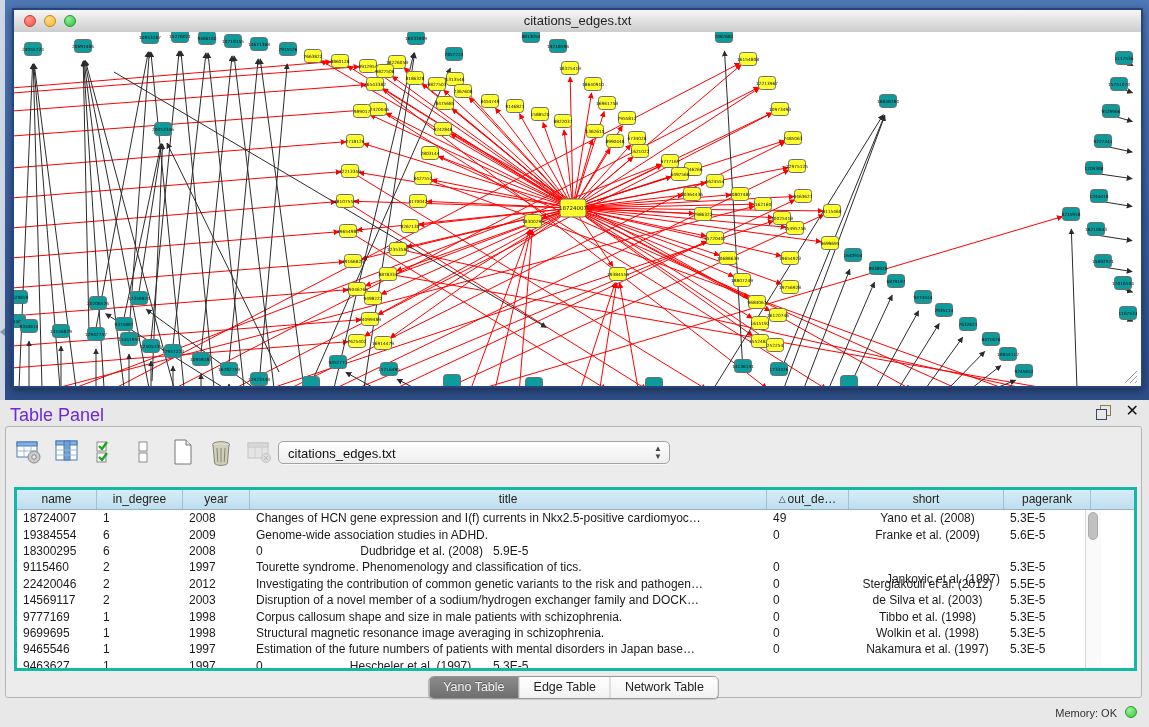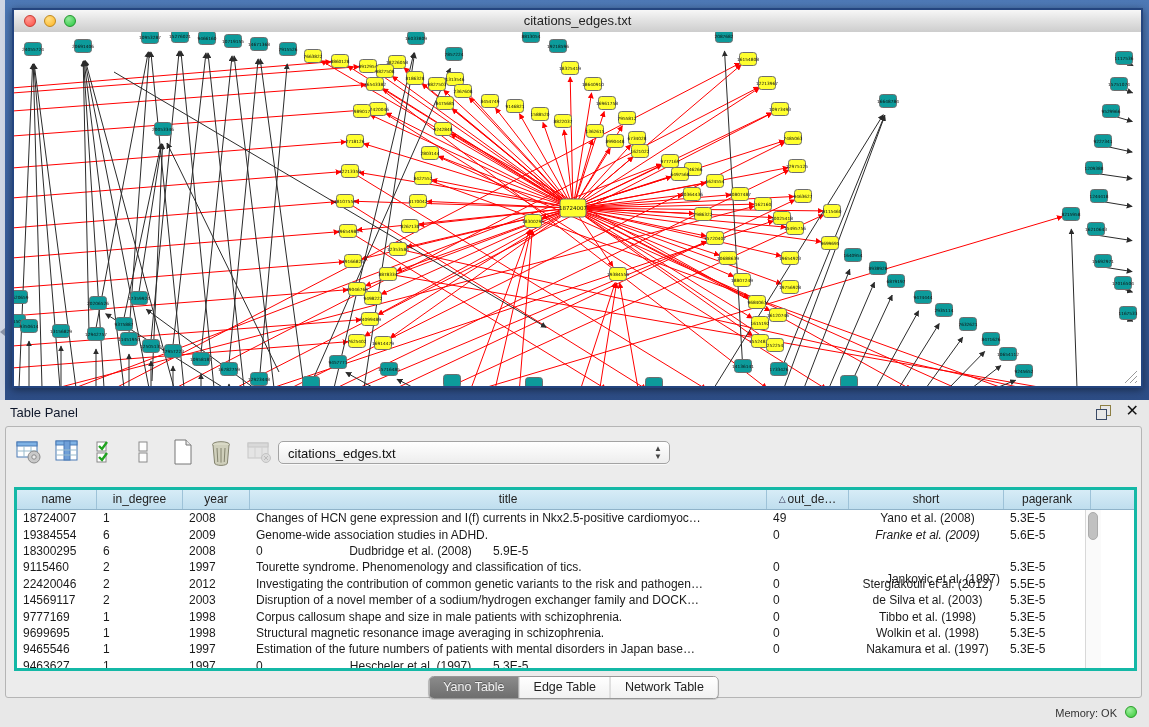--- a/index.html
+++ b/index.html
@@ -24,21 +24,21 @@
     font-size:13px;color:#222;}
   .tl{position:absolute;top:5px;width:12px;height:12px;border-radius:50%;box-sizing:border-box;}
   .tl.red{left:10px;background:radial-gradient(circle at 35% 30%,#ff9a92,#fd4e44);border:1px solid #c93b33;}
   .tl.yellow{left:30px;background:radial-gradient(circle at 35% 30%,#ffe085,#feb324);border:1px solid #c08a1e;}
   .tl.green{left:50px;background:radial-gradient(circle at 35% 30%,#93e89a,#27c93f);border:1px solid #23962f;}
   .canvas{position:absolute;left:0;top:22px;width:1127px;height:354px;background:#ffffff;overflow:hidden;}
   .resize-grip{position:absolute;right:2px;bottom:2px;width:18px;height:16px;}
   
   .table-panel{position:absolute;left:0;top:400px;width:1149px;height:327px;background:#e8e8e8;}
   .tp-header{position:absolute;left:0;top:0;width:1149px;height:24px;}
-  .tp-title{position:absolute;left:10px;top:5px;font-size:13px;color:#0f172a;}
+  .tp-title{position:absolute;left:10px;top:5px;font-size:18px;color:#6d28d9;}
   .float-icon{position:absolute;right:38px;top:5px;width:15px;height:14px;cursor:pointer;}
   .float-icon .sq1{position:absolute;left:4px;top:0;width:9px;height:9px;border:1.5px solid #8d7f44;background:transparent;}
   .float-icon .sq2{position:absolute;left:0;top:4px;width:9px;height:9px;border:1.5px solid #3a4a66;background:#e8e8e8;}
   .close-icon{position:absolute;right:10px;top:2px;font-size:16px;font-weight:bold;color:#111;cursor:pointer;line-height:18px;}
   .tp-body{position:absolute;left:5px;top:26px;width:1137px;height:272px;background:#ececec;
     border:1px solid #b5b5b5;border-radius:3px;box-sizing:border-box;}
   
   .toolbar{position:absolute;left:8px;top:10px;height:34px;}
   .tb-icon{display:inline-block;vertical-align:middle;width:30px;height:30px;margin-right:4px;position:relative;cursor:pointer;}
   .fx{font-family:"Liberation Serif","DejaVu Serif",serif;font-style:italic;font-weight:bold;
@@ -922,29 +922,29 @@
             <div class="td" style="width: 82px;">49</div>
             <div class="td" style="width: 155px; text-align: center;">Yano et al. (2008)</div>
             <div class="td" style="width: 87px;">5.3E-5</div>
           </div>
           <div class="tr">
             <div class="td" style="width: 80px;">19384554</div>
             <div class="td" style="width: 86px;">6</div>
             <div class="td" style="width: 67px;">2009</div>
             <div class="td" style="width: 517px;">Genome-wide association studies in ADHD.</div>
             <div class="td" style="width: 82px;">0</div>
-            <div class="td" style="width: 155px; text-align: center; font-style: italic;">Franke et al. (2009)</div>
+            <div class="td" style="width: 155px; text-align: center;">Franke et al. (2009)</div>
             <div class="td" style="width: 87px;">5.6E-5</div>
           </div>
           <div class="tr">
             <div class="td" style="width: 80px;">18300295</div>
             <div class="td" style="width: 86px;">6</div>
             <div class="td" style="width: 67px;">2008</div>
             <div class="td" style="width: 82px;">0</div>
-            <div class="td" style="width: 155px; text-align: center;">Dudbridge et al. (2008)</div>
+            <div class="td" style="width: 155px; text-align: right;">Dudbridge et al. (2008)</div>
             <div class="td" style="width: 87px;">5.9E-5</div>
           </div>
           <div class="tr">
             <div class="td" style="width: 80px;">9115460</div>
             <div class="td" style="width: 86px;">2</div>
             <div class="td" style="width: 67px;">1997</div>
             <div class="td" style="width: 517px;">Tourette syndrome. Phenomenology and classification of tics.</div>
             <div class="td" style="width: 82px;">0</div>
             <div class="td" style="width: 155px; text-align: right; margin-top: 24px;">Jankovic et al. (1997)</div>
             <div class="td" style="width: 87px;">5.3E-5</div>

